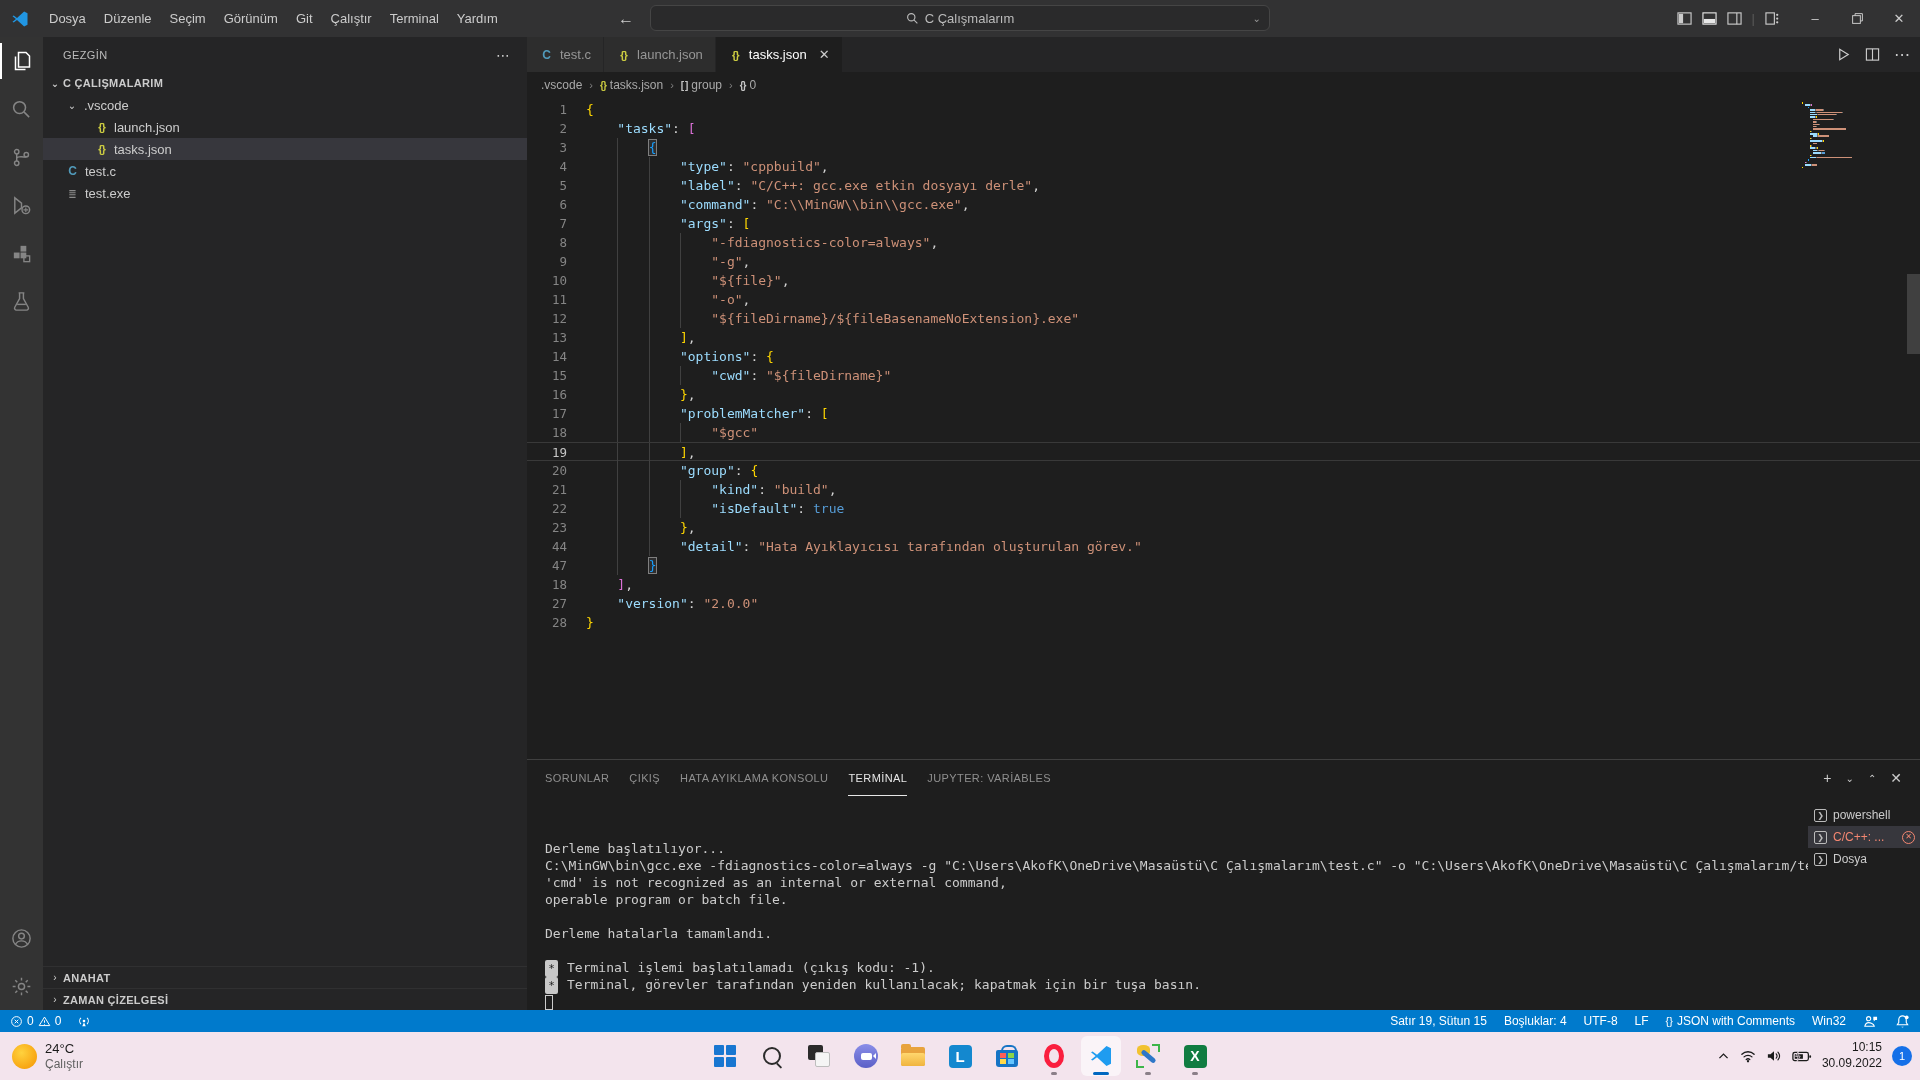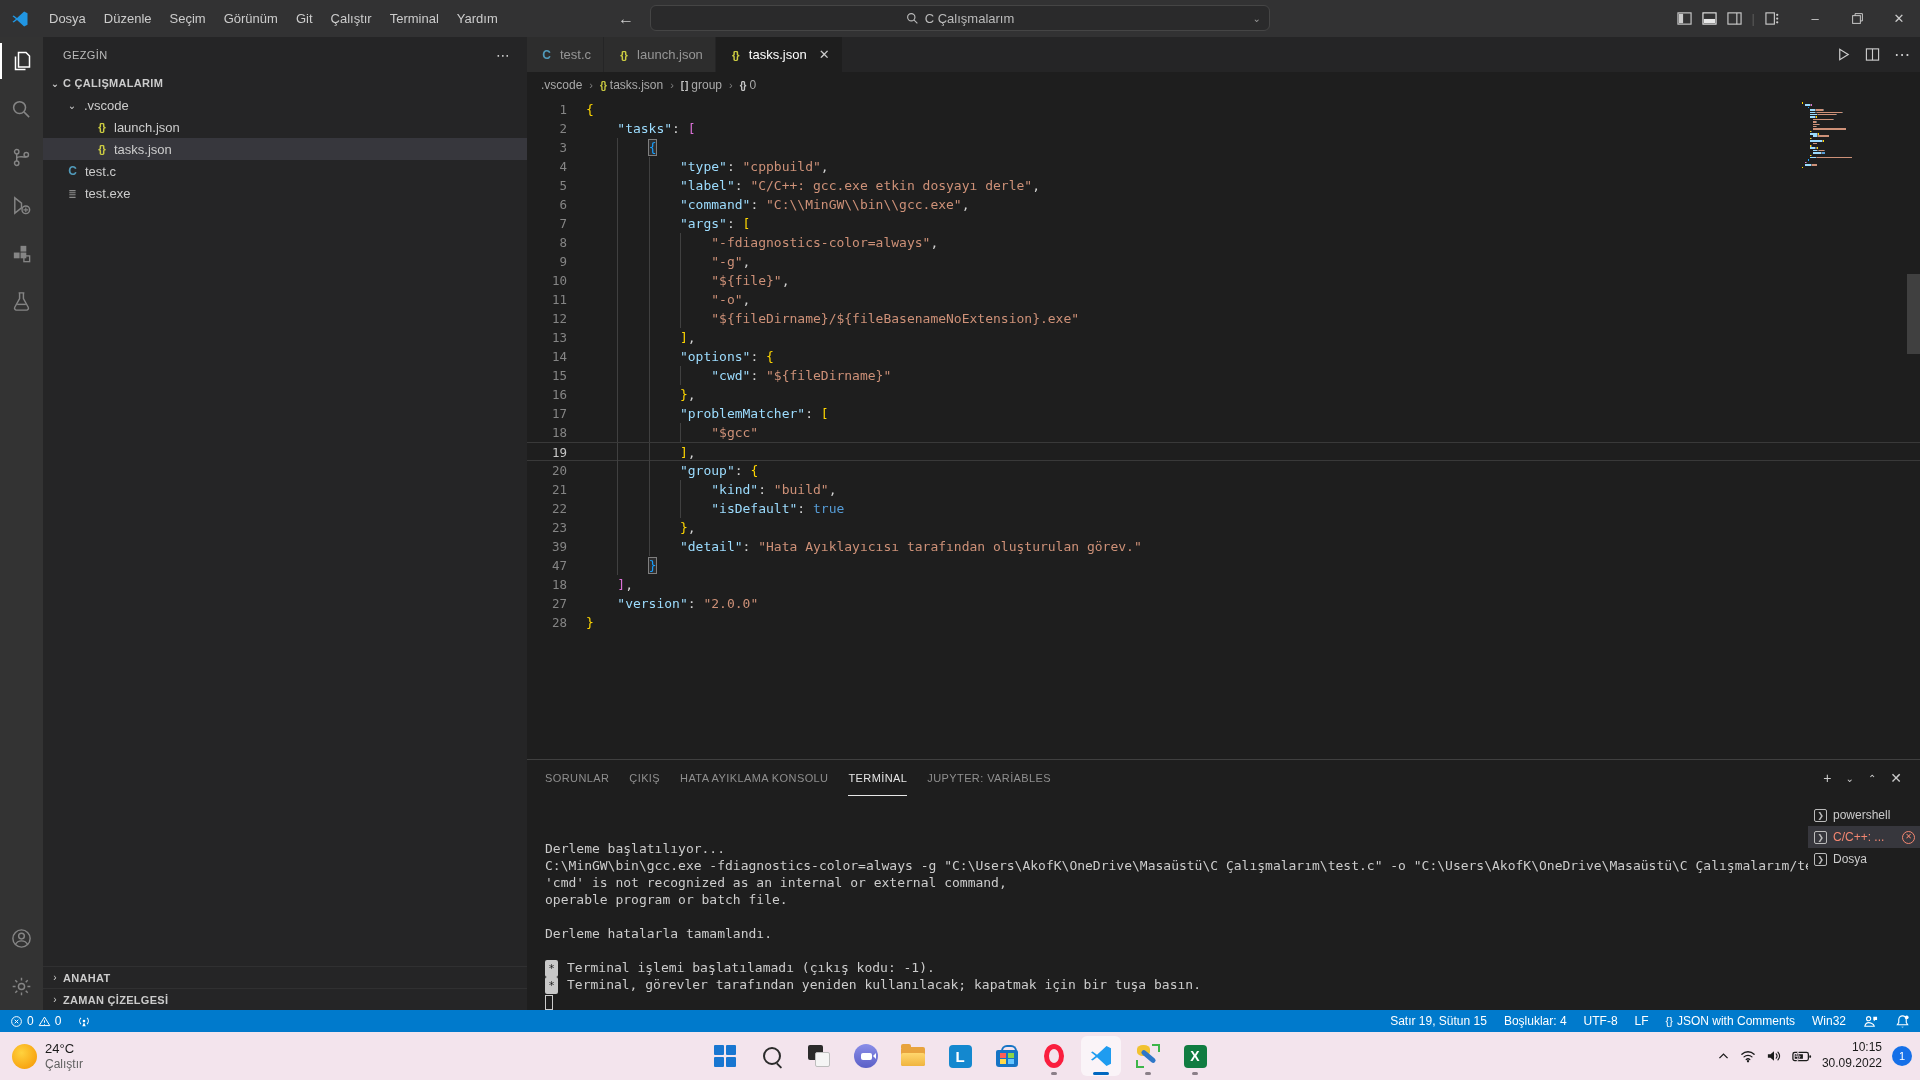--- a/index.html
+++ b/index.html
@@ -402,21 +402,21 @@
             <div class="cline"><span class="ln">14</span><span class="txt"><span class="guide" style="left:4ch"></span><span class="guide" style="left:8ch"></span><span class="tok-p">            </span><span class="tok-k">"options"</span><span class="tok-p">: </span><span class="tok-y">{</span></span></div>
             <div class="cline"><span class="ln">15</span><span class="txt"><span class="guide" style="left:4ch"></span><span class="guide" style="left:8ch"></span><span class="guide" style="left:12ch"></span><span class="tok-p">                </span><span class="tok-k">"cwd"</span><span class="tok-p">: </span><span class="tok-s">"${fileDirname}"</span></span></div>
             <div class="cline"><span class="ln">16</span><span class="txt"><span class="guide" style="left:4ch"></span><span class="guide" style="left:8ch"></span><span class="tok-p">            </span><span class="tok-y">}</span><span class="tok-p">,</span></span></div>
             <div class="cline"><span class="ln">17</span><span class="txt"><span class="guide" style="left:4ch"></span><span class="guide" style="left:8ch"></span><span class="tok-p">            </span><span class="tok-k">"problemMatcher"</span><span class="tok-p">: </span><span class="tok-y">[</span></span></div>
             <div class="cline"><span class="ln">18</span><span class="txt"><span class="guide" style="left:4ch"></span><span class="guide" style="left:8ch"></span><span class="guide" style="left:12ch"></span><span class="tok-p">                </span><span class="tok-s">"$gcc"</span></span></div>
             <div class="cline cur"><span class="ln">19</span><span class="txt"><span class="guide" style="left:4ch"></span><span class="guide" style="left:8ch"></span><span class="tok-p">            </span><span class="tok-y">]</span><span class="tok-p">,</span></span></div>
             <div class="cline"><span class="ln">20</span><span class="txt"><span class="guide" style="left:4ch"></span><span class="guide" style="left:8ch"></span><span class="tok-p">            </span><span class="tok-k">"group"</span><span class="tok-p">: </span><span class="tok-y">{</span></span></div>
             <div class="cline"><span class="ln">21</span><span class="txt"><span class="guide" style="left:4ch"></span><span class="guide" style="left:8ch"></span><span class="guide" style="left:12ch"></span><span class="tok-p">                </span><span class="tok-k">"kind"</span><span class="tok-p">: </span><span class="tok-s">"build"</span><span class="tok-p">,</span></span></div>
             <div class="cline"><span class="ln">22</span><span class="txt"><span class="guide" style="left:4ch"></span><span class="guide" style="left:8ch"></span><span class="guide" style="left:12ch"></span><span class="tok-p">                </span><span class="tok-k">"isDefault"</span><span class="tok-p">: </span><span class="tok-t">true</span></span></div>
             <div class="cline"><span class="ln">23</span><span class="txt"><span class="guide" style="left:4ch"></span><span class="guide" style="left:8ch"></span><span class="tok-p">            </span><span class="tok-y">}</span><span class="tok-p">,</span></span></div>
-            <div class="cline"><span class="ln">39</span><span class="txt"><span class="guide" style="left:4ch"></span><span class="guide" style="left:8ch"></span><span class="tok-p">            </span><span class="tok-k">"detail"</span><span class="tok-p">: </span><span class="tok-s">"Hata Ayıklayıcısı tarafından oluşturulan görev."</span></span></div>
+            <div class="cline"><span class="ln">44</span><span class="txt"><span class="guide" style="left:4ch"></span><span class="guide" style="left:8ch"></span><span class="tok-p">            </span><span class="tok-k">"detail"</span><span class="tok-p">: </span><span class="tok-s">"Hata Ayıklayıcısı tarafından oluşturulan görev."</span></span></div>
             <div class="cline"><span class="ln">47</span><span class="txt"><span class="guide" style="left:4ch"></span><span class="tok-p">        </span><span class="tok-bm">}</span></span></div>
             <div class="cline"><span class="ln">18</span><span class="txt"><span class="tok-p">    </span><span class="tok-m">]</span><span class="tok-p">,</span></span></div>
             <div class="cline"><span class="ln">27</span><span class="txt"><span class="tok-p">    </span><span class="tok-k">"version"</span><span class="tok-p">: </span><span class="tok-s">"2.0.0"</span></span></div>
             <div class="cline"><span class="ln">28</span><span class="txt"><span class="tok-p"></span><span class="tok-y">}</span></span></div>
           </div>
         <div class="minimap" id="minimap">
             <div class="mrow" style="margin-left: 0px;">
               <span class="mseg" style="width: 1px; background: rgb(255, 215, 0);"></span>
             </div>
             <div class="mrow" style="margin-left: 2.8px;">

